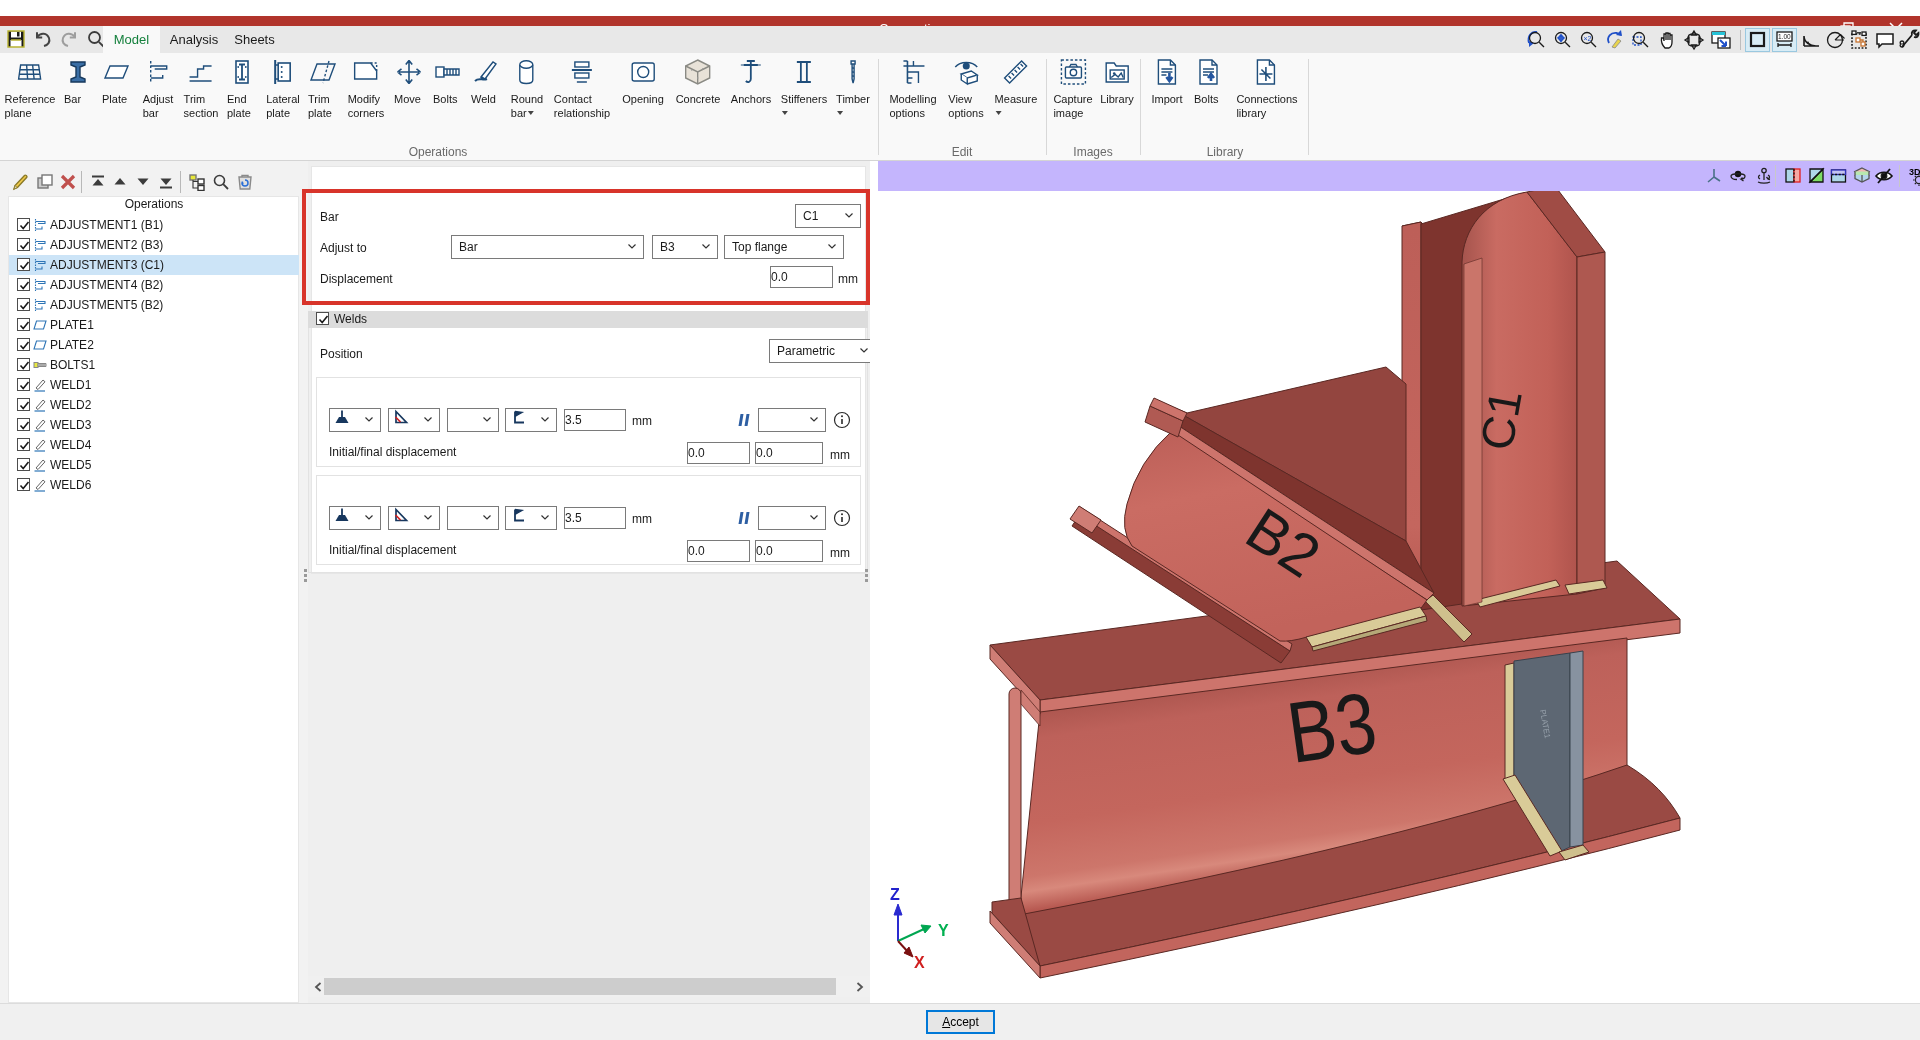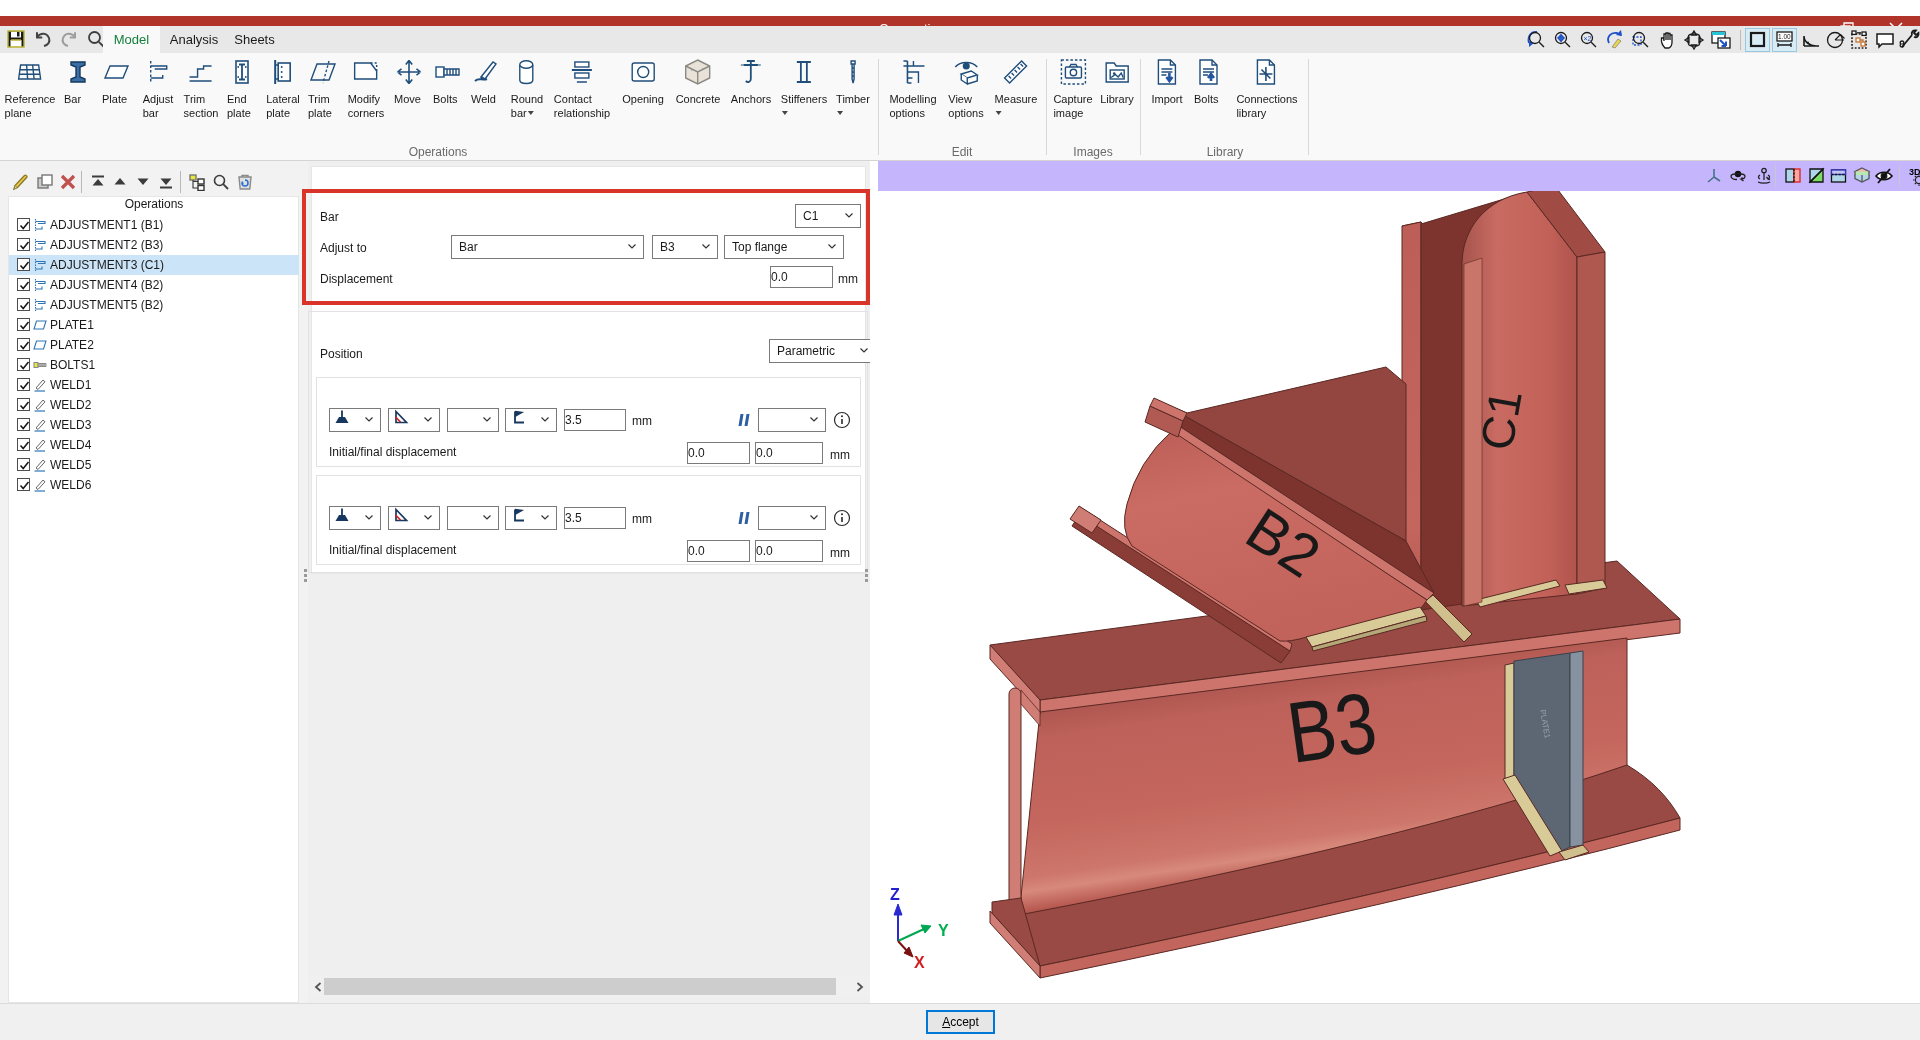--- a/index.html
+++ b/index.html
@@ -643,20 +643,28 @@
       </span></div>
 <div class="combo" style="left:416px;top:74px;width:120px">Top flange<span class="chev">
         <svg width="8" height="5" viewBox="0 0 8 5" fill="none" stroke="#333" stroke-width="1.2">
           <path d="M0.5 0.5 L4 4 L7.5 0.5"></path>
         </svg>
       </span></div>
 <div class="flabel" style="left:12px;top:111px">Displacement</div>
 <div class="numin" style="left:462px;top:105px;width:63px">0.0</div>
 <div class="flabel" style="left:530px;top:111px">mm</div>
 <div class="abs" style="left:0;top:150px;width:560px;height:262px;border:1px solid #e2e2e2"></div>
+<div class="ghead" style="left:0px;top:150px;width:560px">
+      <span class="cbx">
+        <svg width="13" height="13" viewBox="0 0 13 13">
+          <path d="M2.5 6.5 L5.2 9.5 L10.5 3" stroke="#1a1a1a" stroke-width="1.6" fill="none"></path>
+        </svg>
+      </span>
+      <span class="gt">Welds</span>
+    </div>
 <div class="flabel" style="left:12px;top:186px">Position</div>
 <div class="combo" style="left:461px;top:178px;width:107px">Parametric<span class="chev">
         <svg width="8" height="5" viewBox="0 0 8 5" fill="none" stroke="#333" stroke-width="1.2">
           <path d="M0.5 0.5 L4 4 L7.5 0.5"></path>
         </svg>
       </span></div>
 <div class="abs" style="left:8px;top:216px;width:545px;height:90px;border:1px solid #e2e2e2"></div>
 <div class="combo" style="left:21px;top:247px;width:52px;padding-left:3px"><svg width="18" height="16" viewBox="0 0 18 16">
         <path d="M9 1.5 L9 14" stroke="#17375e" stroke-width="1.8" fill="none"></path>
         <path d="M2.5 14 L6 8 L12 8 L15.5 14 Z" fill="#17375e"></path>

